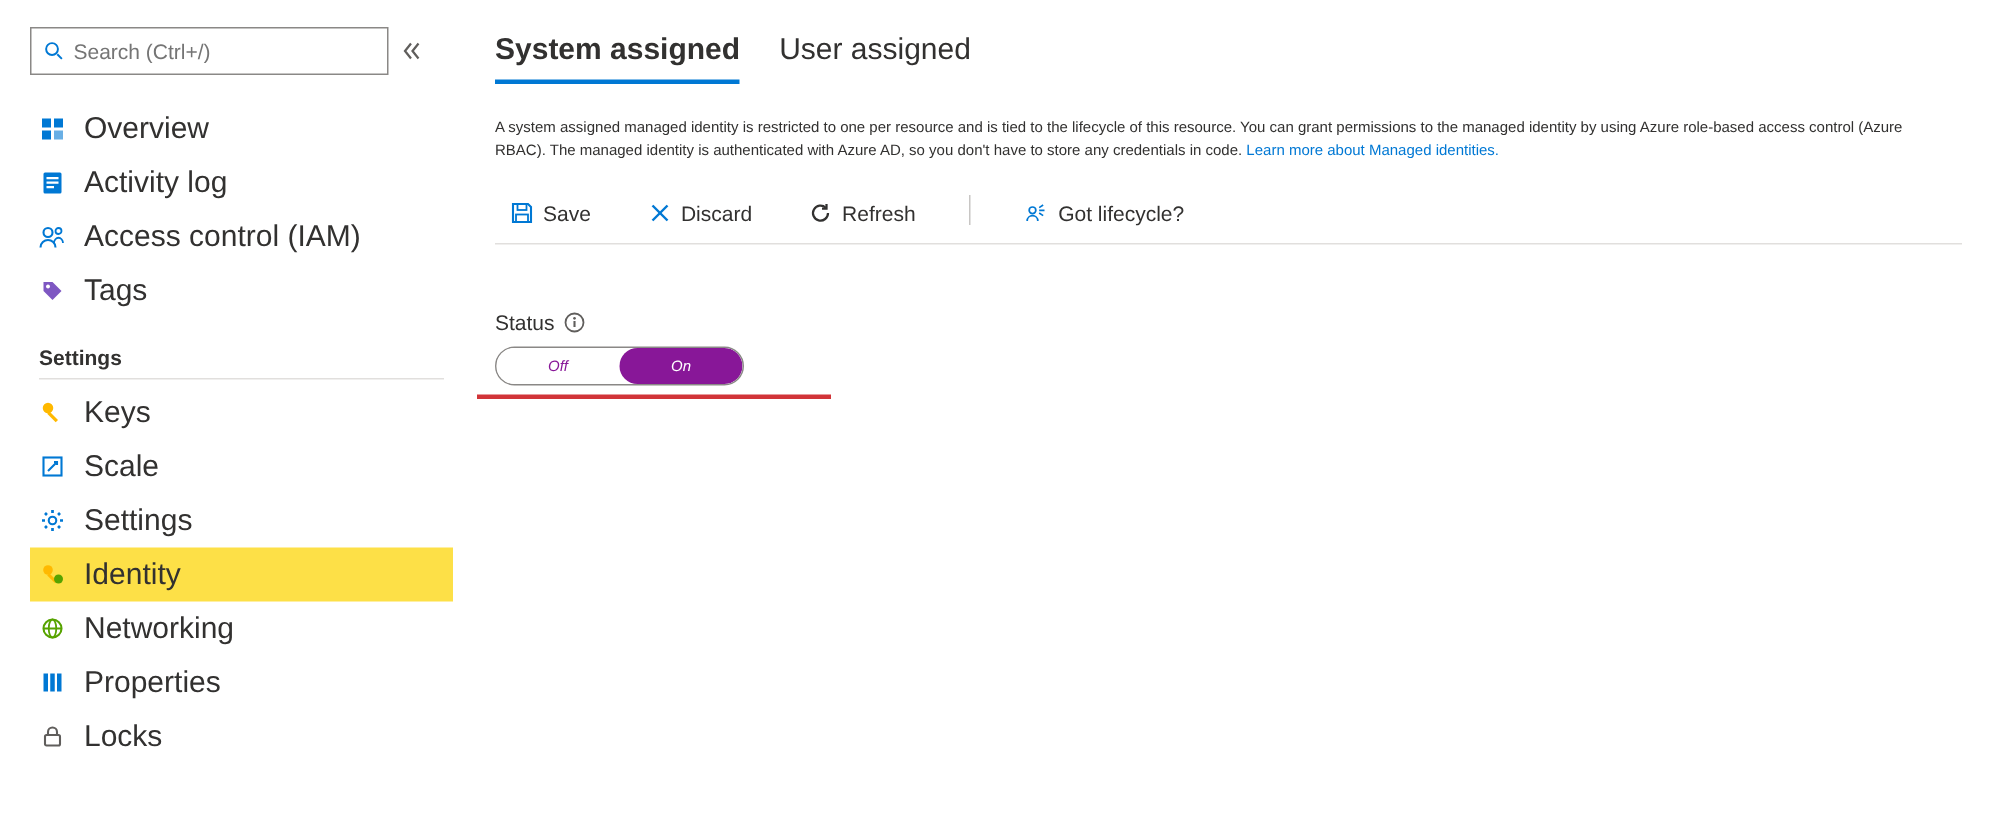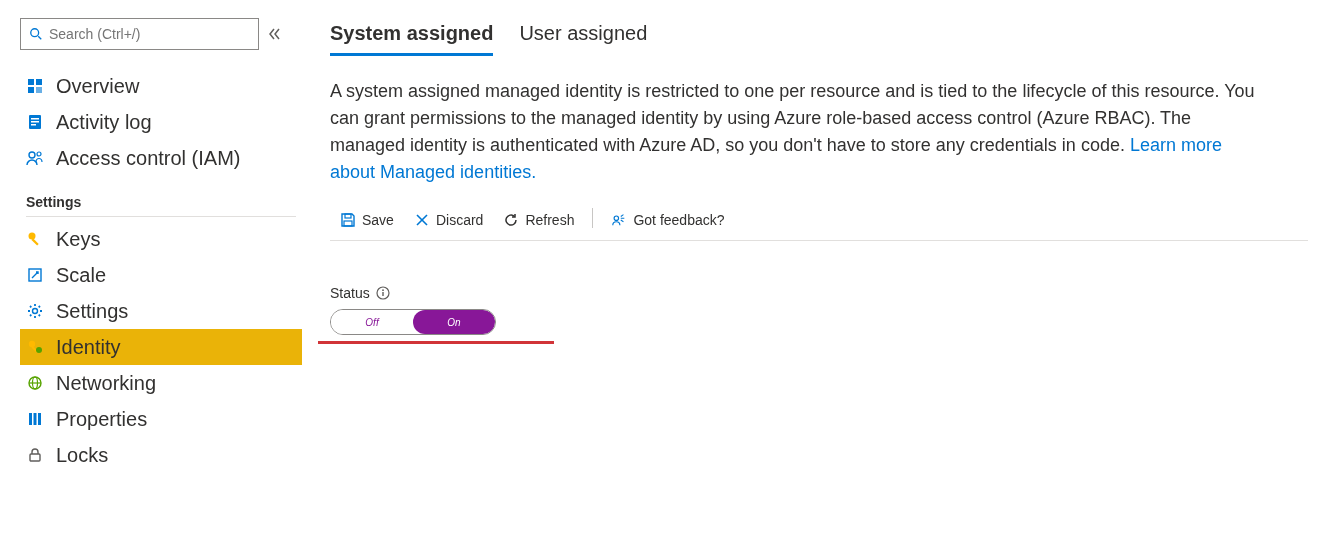--- a/index.html
+++ b/index.html
@@ -12,36 +12,36 @@
     .search-box input { border: none; outline: none; font-size: 14px; flex: 1; background: transparent; }
     .collapse-btn { width: 24px; height: 24px; display: flex; align-items: center; justify-content: center; cursor: pointer; }
     .collapse-btn svg { width: 14px; height: 14px; }
 
     .nav-scroll { flex: 1; overflow-y: auto; padding-right: 4px; }
     .nav-scroll::-webkit-scrollbar { width: 16px; }
     .nav-scroll::-webkit-scrollbar-track { background: #f3f2f1; }
     .nav-scroll::-webkit-scrollbar-thumb { background: #c8c6c4; }
 
     .nav-item { display:flex; align-items:center; height:36px; gap:12px; padding-left:6px; cursor:pointer; }
-    .nav-item.active { background:#eab308; }
+    .nav-item.active { background:#fde047; }
     .nav-item .icon { width:18px; height:18px; display:flex; align-items:center; justify-content:center; flex-shrink:0; }
     .nav-label { font-size:20px; color:#323130; }
     .section-head { font-size:14px; font-weight:600; color:#323130; margin:18px 0 6px 6px; }
     .section-divider { height:1px; background:#e1dfdd; margin:4px 6px 4px 6px; }
 
     
     .main { flex:1; padding:16px 24px 0 24px; display:flex; flex-direction:column; overflow:hidden; }
     .tabs { display:flex; gap:26px; }
     .tab { font-size:20px; padding:6px 0 8px 0; cursor:pointer; border-bottom:3px solid transparent; color:#323130; }
     .tab.active { font-weight:600; border-bottom-color:#0078d4; }
 
-    .desc { font-size:18px; color:#323130; line-height:1.5; margin:22px 0 18px 0; max-width:940px; }
+    .desc { font-size:10px; color:#323130; line-height:1.5; margin:22px 0 18px 0; max-width:940px; }
     .desc a { color:#0078d4; text-decoration:none; }
 
-    .toolbar { display:flex; gap:0; padding:4px 0 8px 0; border-bottom:1px solid #e1dfdd; }
+    .toolbar { display:flex; gap:18px; padding:4px 0 8px 0; border-bottom:1px solid #e1dfdd; }
     .tool-btn { display:flex; align-items:center; gap:6px; padding:4px 10px; cursor:pointer; border-radius:2px; }
     .tool-btn .icon { width:16px; height:16px; display:flex; align-items:center; justify-content:center; }
     .tool-sep { width:1px; height:20px; background:#c8c6c4; margin:0 8px; }
 
     .status-block { margin-top:44px; }
     .status-label { display:flex; align-items:center; gap:6px; font-size:14px; margin-bottom:8px; }
     .toggle-segment { display:inline-flex; border:1px solid #8a8886; border-radius:18px; overflow:hidden; height:26px; }
     .toggle-opt { width:82px; display:flex; align-items:center; justify-content:center; font-size:10px; cursor:pointer; background:#fff; color:#323130;font-style:italic; }
     .toggle-opt.on { color:#881798; }
     .toggle-opt.selected { background:#881798; color:#fff; border-radius:18px; }
@@ -98,20 +98,29 @@
     <div class="nav-item">
       <span class="icon">
         <svg width="18" height="16" viewBox="0 0 18 16">
             <circle cx="6" cy="5" r="3" fill="none" stroke="#0078d4" stroke-width="1.4"></circle>
             <path d="M1 15c0-3 2.5-5 5-5s5 2 5 5" fill="none" stroke="#0078d4" stroke-width="1.4"></path>
             <circle cx="13" cy="4" r="2" fill="none" stroke="#0078d4" stroke-width="1.2"></circle>
             <path d="M10 12c0-2 1.5-3.5 3-3.5s3 1.5 3 3.5" fill="none" stroke="#0078d4" stroke-width="1.2"></path>
           </svg>
       </span>
       <span class="nav-label">Access control (IAM)</span>
+    </div>
+    <div class="nav-item">
+      <span class="icon">
+        <svg width="16" height="16" viewBox="0 0 16 16">
+            <path d="M2 2h6l6 6-6 6-6-6z" fill="#7e57c2"></path>
+            <circle cx="5" cy="5" r="1.3" fill="#fff"></circle>
+          </svg>
+      </span>
+      <span class="nav-label">Tags</span>
     </div>
 
     <div class="section-head">Settings</div>
     <div class="section-divider"></div>
 
     <div class="nav-item">
       <span class="icon">
         <svg width="16" height="16" viewBox="0 0 16 16">
             <circle cx="5" cy="5" r="3.5" fill="#ffb900"></circle>
             <rect x="7" y="7" width="2.2" height="8" transform="rotate(-45 8 11)" fill="#ffb900"></rect>
@@ -230,21 +239,21 @@
     </div>
     <div class="tool-sep"></div>
     <div class="tool-btn">
       <span class="icon">
         <svg width="18" height="16" viewBox="0 0 18 16">
             <circle cx="6" cy="6" r="2.5" fill="none" stroke="#0078d4" stroke-width="1.3"></circle>
             <path d="M2 14c0-2.5 2-4 4-4s4 1.5 4 4" fill="none" stroke="#0078d4" stroke-width="1.3"></path>
             <path d="M11 4l3-2M11 6h4M11 8l3 2" fill="none" stroke="#0078d4" stroke-width="1.2"></path>
           </svg>
       </span>
-      <span>Got feedback?</span>
+      <span>Got lifecycle?</span>
     </div>
   </div>
 
   <div class="status-block">
     <div class="status-label">
       <span>Status</span>
       <span>
         <svg width="14" height="14" viewBox="0 0 14 14">
             <circle cx="7" cy="7" r="6" fill="none" stroke="#605e5c" stroke-width="1.2"></circle>
             <circle cx="7" cy="4.2" r="0.9" fill="#605e5c"></circle>

